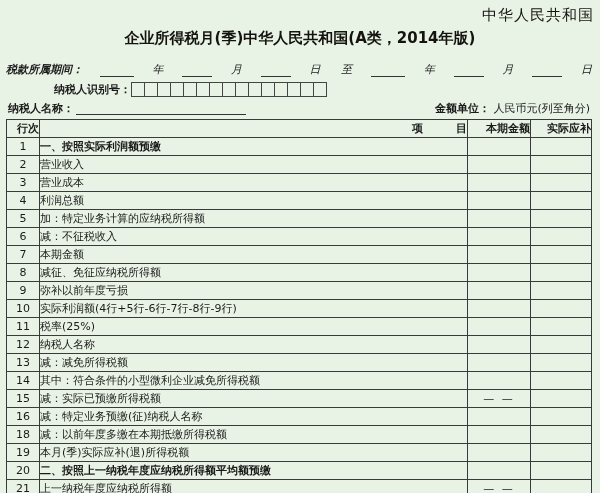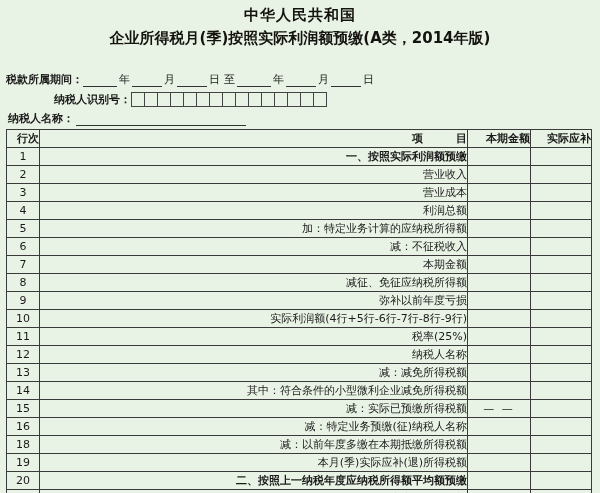--- a/index.html
+++ b/index.html
@@ -16,42 +16,43 @@
   }
   .page {
     width: 600px;
     height: 493px;
     background: #e9f3e5;
     position: relative;
     box-sizing: border-box;
     padding: 4px 6px 0 6px;
   }
   .title1 {
-    text-align: center;
+    text-align: right;
     font-size: 15px;
-    font-weight: bold;
+    font-weight: normal;
     letter-spacing: 1px;
     color: #14130f;
     margin-top: 2px;
   }
   .title2 {
     text-align: center;
     font-size: 15px;
     font-weight: bold;
     letter-spacing: 0px;
     color: #14130f;
     margin-top: 4px;
   }
   .periodrow {
-    margin-top: 24px;
+    margin-top: 14px;
     font-size: 11px;
     display: flex;
     align-items: flex-end;
-    justify-content: flex-start;
+    justify-content: space-between;
     white-space: nowrap;
+    font-style: italic;
   }
   .periodrow .lbl { font-weight: bold; font-size: 11px; }
   .blank {
     display: inline-block;
     border-bottom: 1px solid #333;
     height: 11px;
   }
   .b-md { width: 30px; }
   .b-lg { width: 34px; }
   .unit { font-size: 11px; padding: 0 2px; }
@@ -71,21 +72,21 @@
     width: 12px;
     height: 13px;
     border: 1px solid #444;
     margin-right: -1px;
     background: transparent;
   }
   .namerow {
     margin-top: 4px;
     font-size: 11px;
     display: flex;
-    align-items: flex-end;
+    align-items: center;
     white-space: nowrap;
     padding-left: 2px;
   }
   .namerow .lbl { font-weight: bold; }
   .namerow .line {
     display: inline-block;
     border-bottom: 1px solid #333;
     width: 170px;
     height: 12px;
     margin-left: 2px;
@@ -118,41 +119,40 @@
   }
   td.num {
     text-align: center;
     font-size: 11px;
   }
   td.item {
     padding-left: 3px;
     font-size: 11px;
     white-space: nowrap;
     overflow: hidden;
-    text-align: right;
   }
   td.amt {
     text-align: center;
     font-size: 11px;
   }
   .ind1 { padding-left: 10px; }
   .ind2 { padding-left: 18px; }
   .bold { font-weight: bold; }
   .dash { letter-spacing: 2px; }
   .col-num { width: 32px; }
   .col-amt1 { width: 62px; }
   .col-amt2 { width: 60px; }
 </style>
 </head>
 <body>
 
 <div class="page">
 
   <div class="title1">中华人民共和国</div>
-  <div class="title2">企业所得税月(季)按照实际利润额预缴(A类，2014年版)</div>
+  <div class="title2">企业所得税月(季)中华人民共和国(A类，2014年版)</div>
 
   <div class="periodrow">
     <span class="lbl">税款所属期间：</span>
     <span class="blank b-lg"></span>
     <span class="unit">年</span>
     <span class="blank b-md"></span>
     <span class="unit">月</span>
     <span class="blank b-md"></span>
     <span class="unit">日</span>
     <span class="unit">至</span>
@@ -181,20 +181,24 @@
         <span></span>
         <span></span>
         <span></span>
         <span></span>
       </span>
   </div>
 
   <div class="namerow">
     <span class="lbl">纳税人名称：</span>
     <span class="line"></span>
+    <span class="right">
+      <b>金额单位：</b>
+      <span>人民币元(列至角分)</span>
+    </span>
   </div>
 
   <table class="main">
     <thead>
       <tr>
         <th class="hd col-num">行次</th>
         <th class="hd">项　　　目</th>
         <th class="hd col-amt1">本期金额</th>
         <th class="hd col-amt2">实际应补</th>
       </tr>

